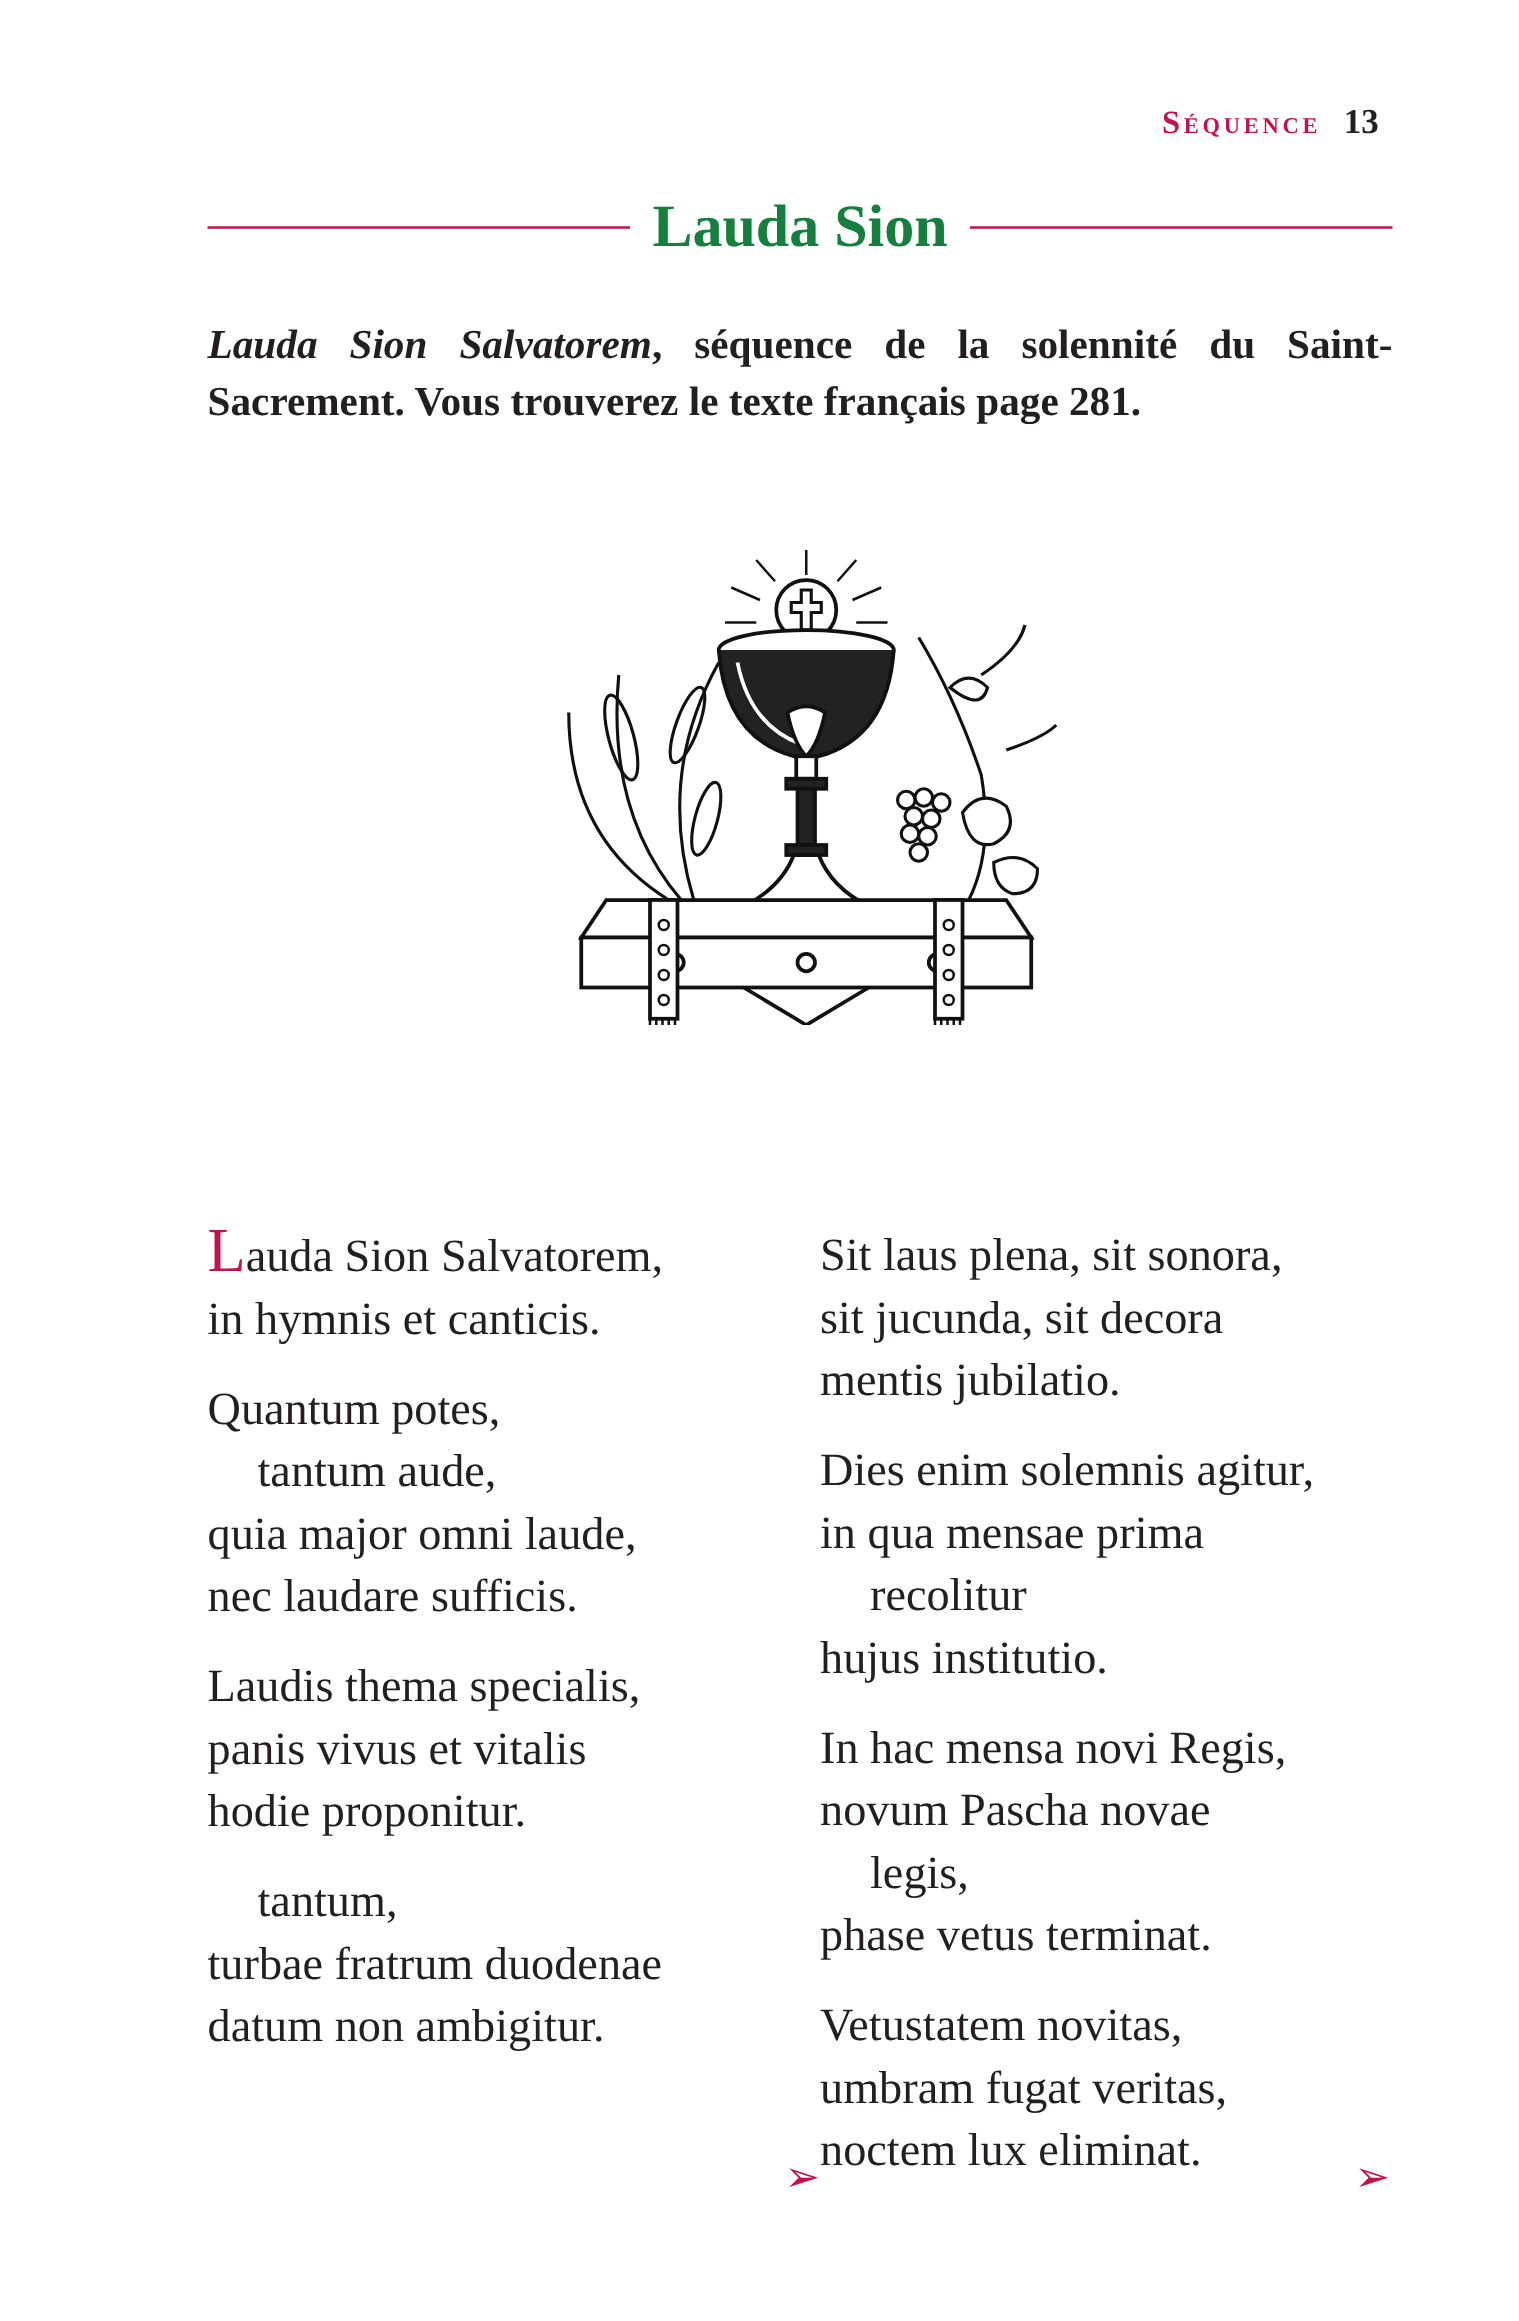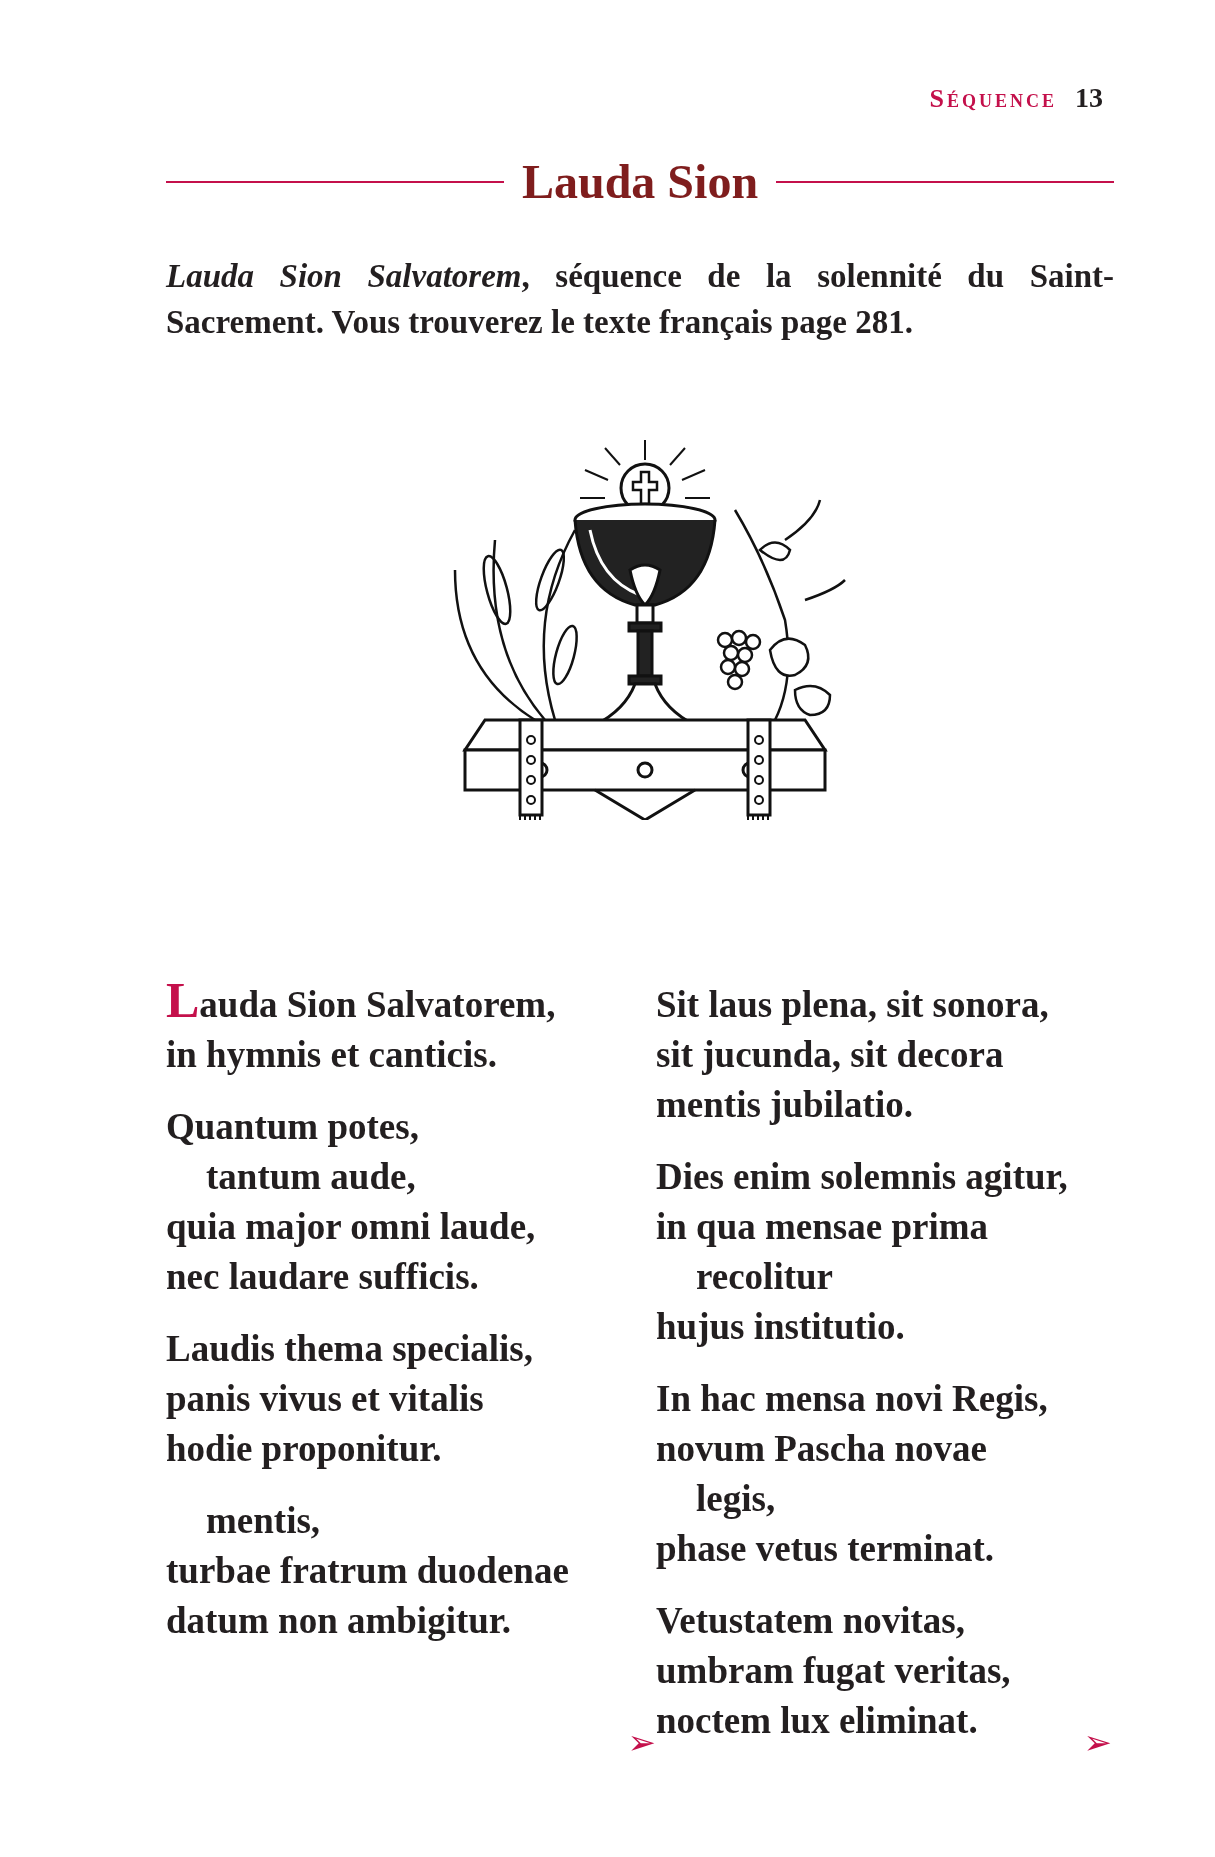--- a/index.html
+++ b/index.html
@@ -17,21 +17,21 @@
       font-variant: small-caps; letter-spacing: 3px;
     }
     .page-number { font-size: 28px; font-weight: bold; color: #231f20; }
 
     .title-row {
       position: absolute; top: 158px; left: 166px; width: 948px;
       display: flex; align-items: center; gap: 18px;
     }
     .title-rule { flex: 1; height: 2px; background: #c4104b; }
     .title {
-      color: #7f1d1d; font-size: 48px; font-weight: bold; white-space: nowrap;
+      color: #15803d; font-size: 48px; font-weight: bold; white-space: nowrap;
       line-height: 1;
     }
 
     .intro {
       position: absolute; top: 253px; left: 166px; width: 948px;
       font-size: 33px; line-height: 46px; text-align: justify;
       font-weight: bold;
     }
     .intro em { font-style: italic; }
 
@@ -41,21 +41,21 @@
 
     .columns {
       position: absolute; top: 980px; left: 166px; width: 960px;
       display: flex;
     }
     .col { position: relative; }
     .col-left { width: 490px; }
     .col-right { width: 470px; }
     .stanza { margin-bottom: 22px; }
     .line {
-      font-size: 37px; line-height: 50px; font-weight: bold; white-space: nowrap;
+      font-size: 37px; line-height: 50px; font-weight: normal; white-space: nowrap;
     }
     .line.indent { padding-left: 40px; }
     .drop-cap { color: #c4104b; font-size: 50px; line-height: 40px; }
     .continue-arrow {
       position: absolute; color: #c4104b; font-size: 34px; line-height: 1;
     }
     .col-left .continue-arrow { right: 0px; bottom: 2px; }
     .col-right .continue-arrow { right: 14px; bottom: 2px; }
   </style>
 </head>
@@ -163,21 +163,21 @@
       <div class="line indent">tantum aude,</div>
       <div class="line">quia major omni laude,</div>
       <div class="line">nec laudare sufficis.</div>
     </div>
     <div class="stanza">
       <div class="line">Laudis thema specialis,</div>
       <div class="line">panis vivus et vitalis</div>
       <div class="line">hodie proponitur.</div>
     </div>
     <div class="stanza" style="margin-bottom:0">
-      <div class="line indent">mentis,</div>
+      <div class="line indent">tantum,</div>
       <div class="line">turbae fratrum duodenae</div>
       <div class="line">datum non ambigitur.</div>
     </div>
     <span class="continue-arrow">➢</span>
   </div>
 
   <div class="col col-right">
     <div class="stanza">
       <div class="line">Sit laus plena, sit sonora,</div>
       <div class="line">sit jucunda, sit decora</div>

